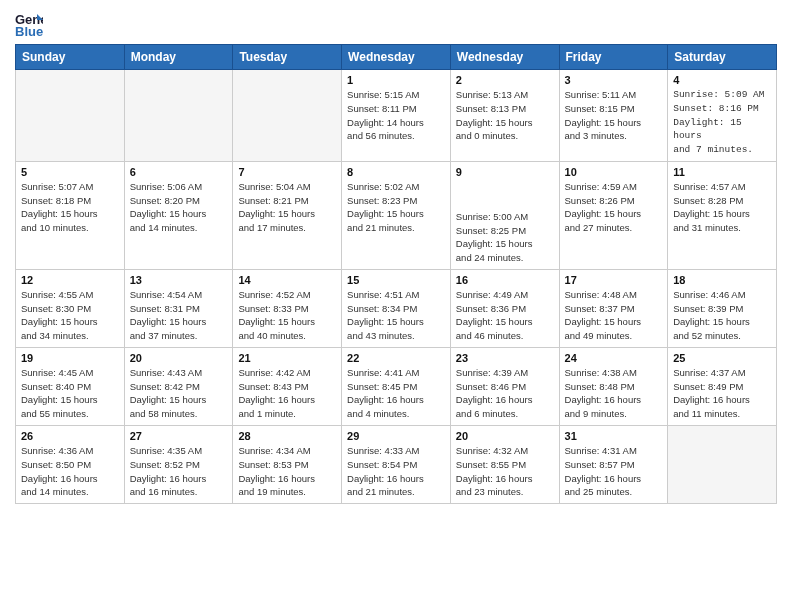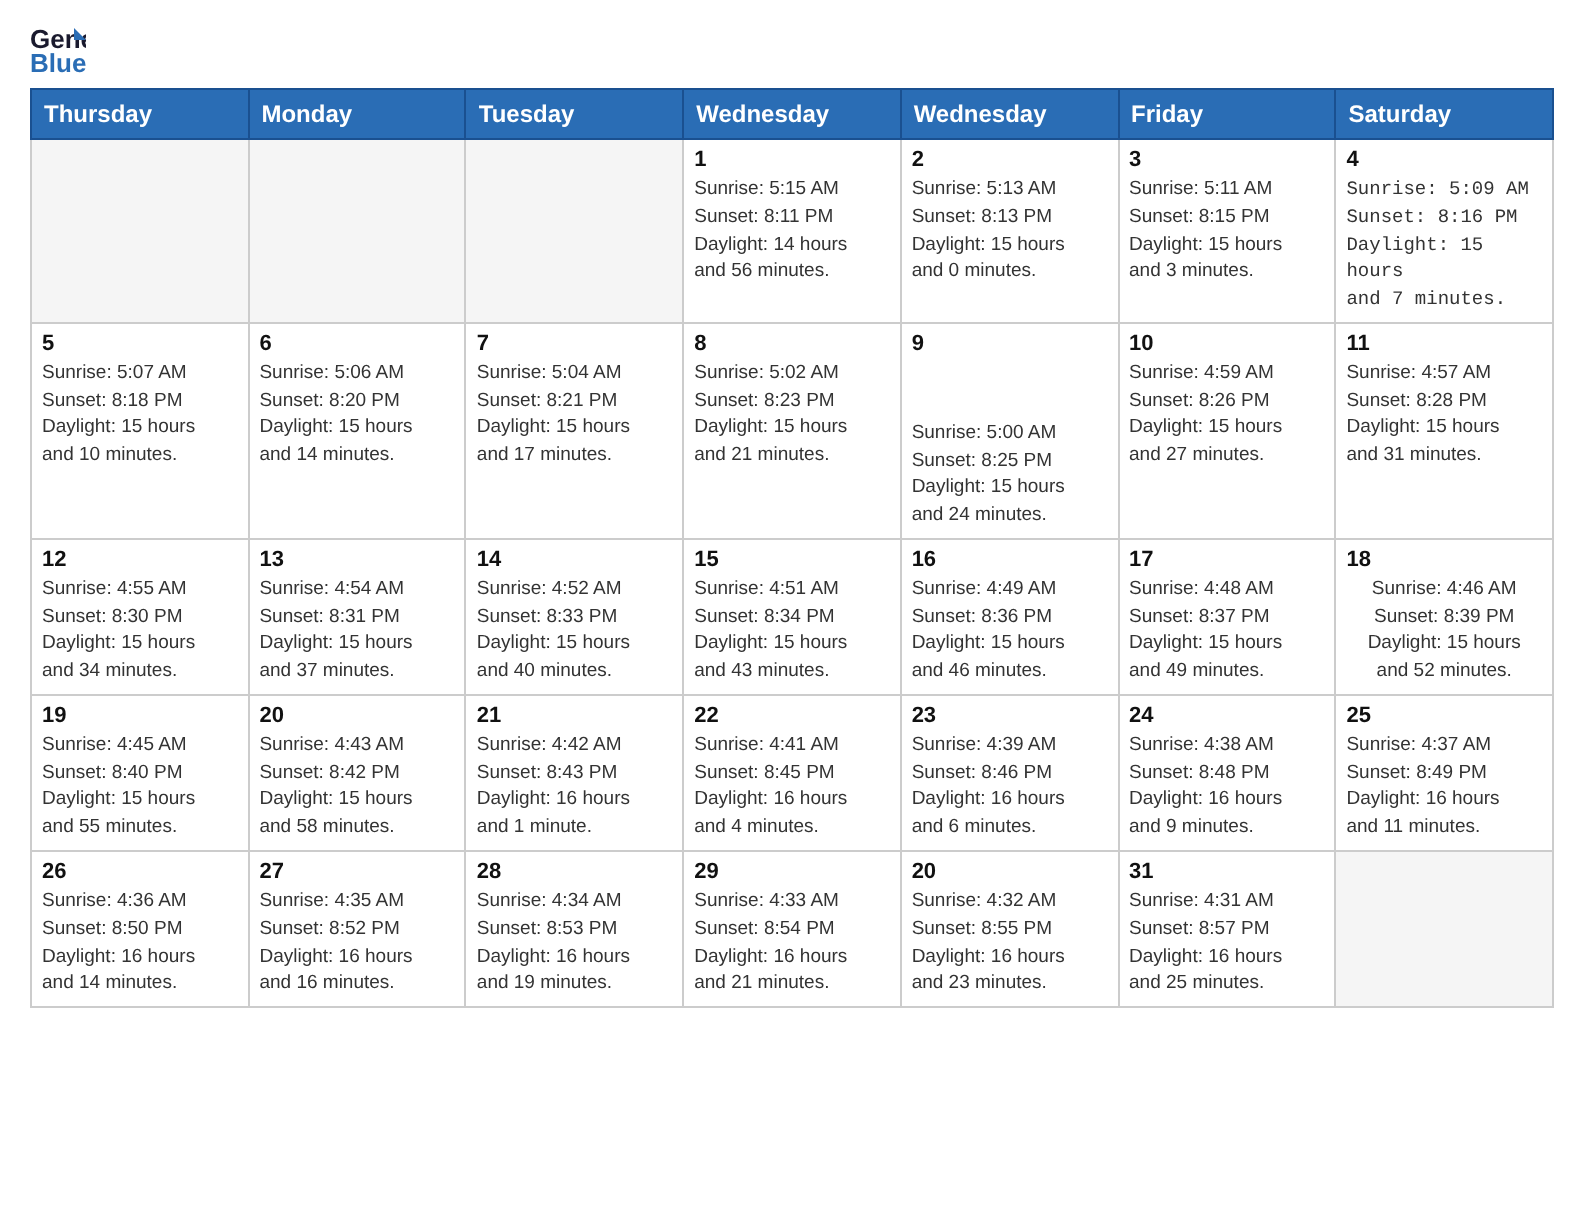--- a/index.html
+++ b/index.html
@@ -99,21 +99,21 @@
     </div>
     <div class="title-block">
       <div class="month-title"></div>
       <div class="subtitle"></div>
     </div>
   </div>
 
   <table>
     <thead>
       <tr>
-      <th>Thursday</th>
+      <th>Sunday</th>
           <th>Monday</th>
           <th>Tuesday</th>
           <th>Wednesday</th>
           <th>Wednesday</th>
           <th>Friday</th>
           <th>Saturday</th>
         </tr>
     </thead>
     <tbody id="calendar-body">
     <tr>
@@ -238,21 +238,21 @@
           </td>
           <td>
             <div class="day-num">17</div>
             <div class="day-info" style="white-space: pre-line;">Sunrise: 4:48 AM
 Sunset: 8:37 PM
 Daylight: 15 hours
 and 49 minutes.</div>
           </td>
           <td>
             <div class="day-num">18</div>
-            <div class="day-info" style="white-space: pre-line; text-align: center;">Sunrise: 4:46 AM
+            <div class="day-info" style="white-space: pre-line;">Sunrise: 4:46 AM
 Sunset: 8:39 PM
 Daylight: 15 hours
 and 52 minutes.</div>
           </td>
         </tr>
         <tr>
           <td>
             <div class="day-num">19</div>
             <div class="day-info" style="white-space: pre-line;">Sunrise: 4:45 AM
 Sunset: 8:40 PM

